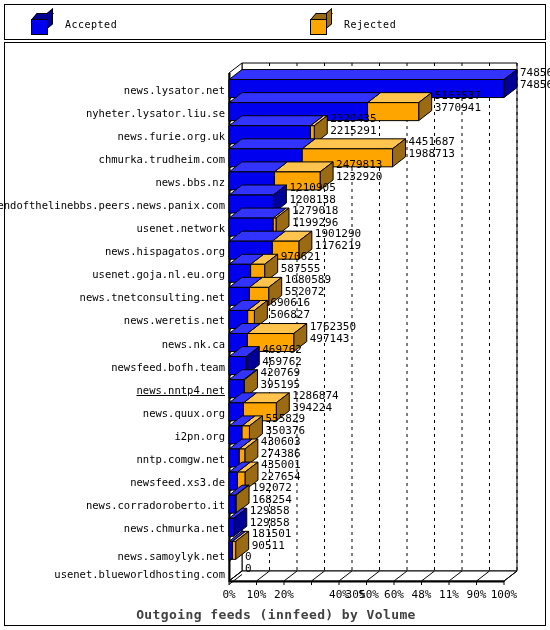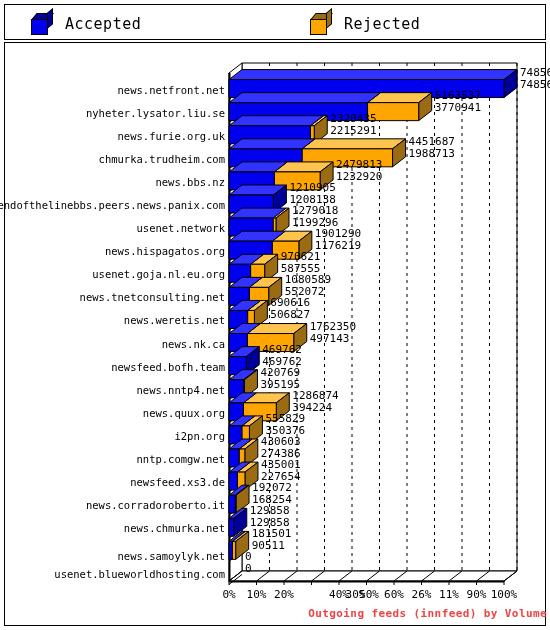--- a/index.html
+++ b/index.html
@@ -12,32 +12,32 @@
 
   
   .legend-item{position:absolute;top:8px;height:22px;display:flex;align-items:center;}
   #legend-accepted{left:26px;}
   #legend-rejected{left:286px;padding-left:19px;}
   .cube{position:relative;width:22px;height:22px;margin-right:12px;}
   .cube .face{position:absolute;border:1px solid #000;box-sizing:border-box;}
   .cube .front{left:0;top:6px;width:17px;height:16px;}
   .cube .top{left:0;top:0;width:17px;height:7px;transform:skewX(-40deg);transform-origin:bottom left;}
   .cube .side{left:16px;top:0;width:6px;height:16px;transform:skewY(-40deg);transform-origin:top left;}
-  .legend-label{font-size:15px;color:#000;letter-spacing:.5px;white-space:nowrap;}
+  .legend-label{font-size:10px;color:#000;letter-spacing:.5px;white-space:nowrap;}
 
   
   #plot-inner{position:absolute;left:0;top:0;width:542px;height:584px;}
   svg{position:absolute;left:0;top:0;}
 
   .cat-label{position:absolute;font-size:10.5px;color:#000;text-align:right;white-space:nowrap;
              transform:translateY(-50%);letter-spacing:0px;}
   .val-label{position:absolute;font-size:11px;color:#000;white-space:nowrap;letter-spacing:0px;}
   .tick-label{position:absolute;font-size:11px;color:#000;white-space:nowrap;transform:translateX(-50%);}
-  #chart-title{position:absolute;font-size:11px;font-weight:bold;color:#ef4444;
-               left:0;width:542px;text-align:right;letter-spacing:.4px;}
+  #chart-title{position:absolute;font-size:13px;font-weight:bold;color:#404040;
+               left:0;width:542px;text-align:center;letter-spacing:.4px;}
 </style>
 </head>
 <body>
 
 <div id="root">
 
   <div class="frame" id="legend-box">
     <div class="legend-item" id="legend-accepted">
       <span class="cube">
         <span class="face top" style="background:#000099"></span>
@@ -217,25 +217,25 @@
           <line x1="224" y1="541.4545454545454" x2="237" y2="531.4545454545454" stroke="#000" stroke-width="1"></line>
         </svg>
       <div id="labels-layer">
           <div class="tick-label" style="left: 224px; top: 545px;">0%</div>
           <div class="tick-label" style="left: 251.5px; top: 545px;">10%</div>
           <div class="tick-label" style="left: 279px; top: 545px;">20%</div>
           <div class="tick-label" style="left: 306.5px; top: 545px; margin-left: 44px;">30%</div>
           <div class="tick-label" style="left: 334px; top: 545px;">40%</div>
           <div class="tick-label" style="left: 364px; top: 545px;">50%</div>
           <div class="tick-label" style="left: 389px; top: 545px;">60%</div>
-          <div class="tick-label" style="left: 416.5px; top: 545px;">26%</div>
+          <div class="tick-label" style="left: 416.5px; top: 545px;">48%</div>
           <div class="tick-label" style="left: 444px; top: 545px;">11%</div>
           <div class="tick-label" style="left: 471.5px; top: 545px;">90%</div>
           <div class="tick-label" style="left: 499px; top: 545px;">100%</div>
-          <div class="cat-label" style="right: 322px; top: 46.5455px;">news.netfront.net</div>
+          <div class="cat-label" style="right: 322px; top: 46.5455px;">news.lysator.net</div>
           <div class="val-label" style="left: 515px; top: 22.5455px;">7485699</div>
           <div class="val-label" style="left: 515px; top: 34.5455px;">7485699</div>
           <div class="cat-label" style="right: 322px; top: 69.6364px;">nyheter.lysator.liu.se</div>
           <div class="val-label" style="left: 429.691px; top: 45.6364px;">5163537</div>
           <div class="val-label" style="left: 429.691px; top: 57.6364px;">3770941</div>
           <div class="cat-label" style="right: 322px; top: 92.7273px;">news.furie.org.uk</div>
           <div class="val-label" style="left: 325.245px; top: 68.7273px;">2320435</div>
           <div class="val-label" style="left: 325.245px; top: 80.7273px;">2215291</div>
           <div class="cat-label" style="right: 322px; top: 115.818px;">chmurka.trudheim.com</div>
           <div class="val-label" style="left: 403.54px; top: 91.8182px;">4451687</div>
@@ -260,21 +260,21 @@
           <div class="val-label" style="left: 279.697px; top: 242.364px;">552072</div>
           <div class="cat-label" style="right: 322px; top: 277.455px;">news.weretis.net</div>
           <div class="val-label" style="left: 265.371px; top: 253.455px;">690616</div>
           <div class="val-label" style="left: 265.371px; top: 265.455px;">506827</div>
           <div class="cat-label" style="right: 322px; top: 300.545px;">news.nk.ca</div>
           <div class="val-label" style="left: 304.743px; top: 276.545px;">1762350</div>
           <div class="val-label" style="left: 304.743px; top: 288.545px;">497143</div>
           <div class="cat-label" style="right: 322px; top: 323.636px;">newsfeed.bofh.team</div>
           <div class="val-label" style="left: 257.258px; top: 299.636px;">469762</div>
           <div class="val-label" style="left: 257.258px; top: 311.636px;">469762</div>
-          <div class="cat-label" style="right: 322px; top: 346.727px;">news.nntp4.net</div>
+          <div class="cat-label" style="right: 322px; top: 346.727px; text-decoration: underline;">news.nntp4.net</div>
           <div class="val-label" style="left: 255.458px; top: 322.727px;">420769</div>
           <div class="val-label" style="left: 255.458px; top: 334.727px;">395195</div>
           <div class="cat-label" style="right: 322px; top: 369.818px;">news.quux.org</div>
           <div class="val-label" style="left: 287.276px; top: 345.818px;">1286874</div>
           <div class="val-label" style="left: 287.276px; top: 357.818px;">394224</div>
           <div class="cat-label" style="right: 322px; top: 392.909px;">i2pn.org</div>
           <div class="val-label" style="left: 260.419px; top: 368.909px;">555829</div>
           <div class="val-label" style="left: 260.419px; top: 380.909px;">350376</div>
           <div class="cat-label" style="right: 322px; top: 416px;">nntp.comgw.net</div>
           <div class="val-label" style="left: 255.819px; top: 392px;">430603</div>

